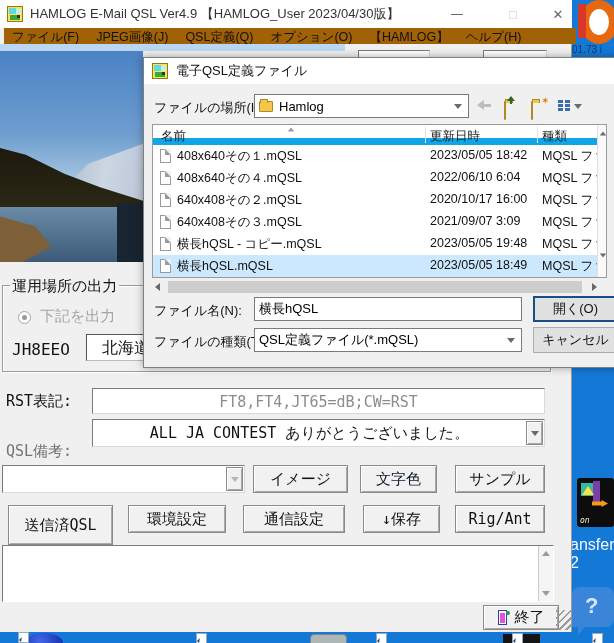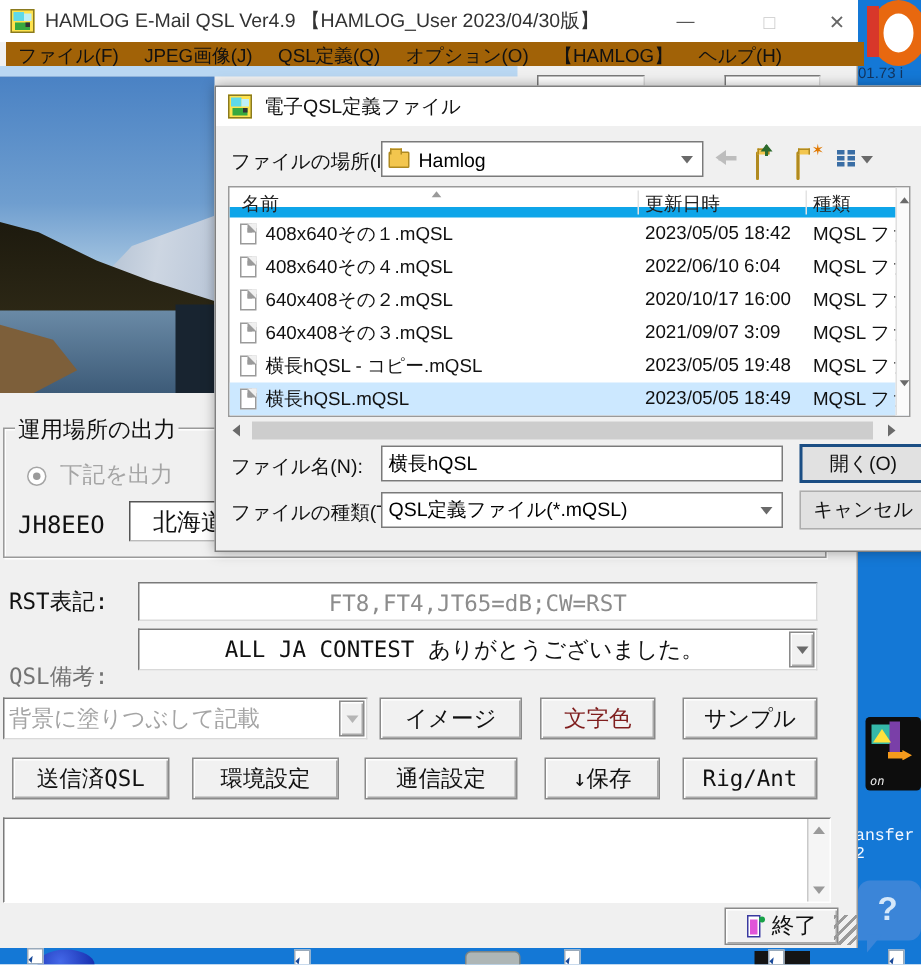--- a/index.html
+++ b/index.html
@@ -14,21 +14,21 @@
   .appicon .c2 { right:1px; top:2px; width:5px; height:5px; background:#bff0f8; }
   .appicon .c3 { left:2px; bottom:1px; width:10px; height:5px; background:#37a93f; }
   .appicon .c4 { right:2px; bottom:3px; width:3px; height:3px; background:#333; }
 
   .pix { font-family:"DejaVu Sans Mono", monospace;text-align:center; }
 
   .btn3d { background:#f1f1f1; border:1px solid #8a8a8a;
            box-shadow: inset 1px 1px 0 #ffffff, inset -1px -1px 0 #a9a9a9;
            color:#111; text-align:center; font-family:"DejaVu Sans Mono", monospace; font-size:15px;
            display:flex; align-items:center; justify-content:center; cursor:default; }
-  .btn3d.disabled { color:#7f1d1d; }
+  .btn3d.disabled { color:#0f172a; }
 
   .sunk { background:#ffffff; border:1px solid; border-color:#7a7a7a #d9d9d9 #d9d9d9 #7a7a7a; }
 
   .w10input { background:#fff; border:1px solid #7a7a7a; font-size:13px; padding:2px 4px; }
   .w10btn { background:#e1e1e1; border:1px solid #adadad; font-size:13px; color:#111;
             display:flex; align-items:center; justify-content:center; }
   .w10btn.default { border:2px solid #1b4e84; }
 
   .tri-up    { width:0; height:0; border-left:4px solid transparent; border-right:4px solid transparent; border-bottom:5px solid #6a6a6a; }
   .tri-down  { width:0; height:0; border-left:4px solid transparent; border-right:4px solid transparent; border-top:5px solid #6a6a6a; }
@@ -67,21 +67,21 @@
   </div>
   <div class="abs" style="left:572px;top:44px;width:42px;height:12px;color:#12345e;font-size:10px;">01.73 i</div>
 
   <div class="abs" style="left:577px;top:478px;width:37px;height:49px;background:#0d0d0d;border-radius:3px;">
     <div class="abs" style="left:4px;top:5px;width:13px;height:13px;background:#35b8a8;"></div>
     <div class="abs" style="left:16px;top:3px;width:7px;height:22px;background:#7a3fa8;"></div>
     <div class="abs" style="left:5px;top:8px;width:0;height:0;border-left:6px solid transparent;border-right:6px solid transparent;border-bottom:9px solid #ffe23d;"></div>
     <div class="abs" style="left:15px;top:22px;width:16px;height:7px;background:#f49a1c;clip-path:polygon(0 20%,60% 20%,60% 0,100% 50%,60% 100%,60% 80%,0 80%);"></div>
     <div class="abs pix" style="left:3px;bottom:2px;color:#eee;font-size:8px;font-style:italic;">on</div>
   </div>
-  <div class="abs" style="left:570px;top:552px;width:44px;height:12px;color:#f4f8ff;font-size:11px;font-family:Liberation Mono, monospace;">ansfer 2</div>
+  <div class="abs" style="left:570px;top:536px;width:44px;height:12px;color:#f4f8ff;font-size:16px;">ansfer 2</div>
 
   <div class="abs" style="left:572px;top:587px;width:42px;height:50px;">
     <div class="abs" style="left:0;top:0;width:42px;height:40px;background:#3b85d8;border-radius:8px 8px 8px 0;"></div>
     <div class="abs" style="left:6px;top:36px;width:0;height:0;border-left:10px solid #3b85d8;border-bottom:12px solid transparent;"></div>
     <div class="abs" style="left:13px;top:6px;color:#d5e8fa;font-size:22px;font-weight:bold;">?</div>
   </div>
 
   <div class="abs" style="left:25px;top:633px;width:38px;height:20px;border-radius:50%;background:radial-gradient(circle at 40% 40%,#4468e8,#1028a8);"></div>
   <div class="abs" style="left:310px;top:634px;width:37px;height:18px;border-radius:4px 4px 0 0;background:#aeb6b6;border:1px solid #7d8585;"></div>
   <div class="abs" style="left:503px;top:634px;width:37px;height:18px;background:#141414;"></div>
@@ -141,30 +141,29 @@
 
     <div class="abs pix" style="left:6px;top:442px;font-size:15px;color:#737373;">QSL備考:</div>
     <div class="abs sunk" style="left:92px;top:419px;width:453px;height:28px;">
       <div class="abs pix" style="left:4px;top:4px;font-size:15px;color:#111;white-space:nowrap;overflow:hidden;width:425px;">ALL JA CONTEST ありがとうございました。</div>
       <div class="abs btn3d" style="right:1px;top:1px;width:17px;height:24px;">
           <span class="tri-down"></span>
         </div>
     </div>
 
     <div class="abs sunk" style="left:2px;top:465px;width:243px;height:28px;">
-      <div class="abs pix" style="left:3px;top:4px;font-size:15px;color:#a5a5a5;white-space:nowrap;">背景に塗りつぶして記載</div>
       <div class="abs btn3d" style="right:1px;top:1px;width:17px;height:24px;">
           <span class="tri-down" style="border-top-color:#b5b5b5;"></span>
         </div>
     </div>
     <div class="abs btn3d" style="left:253px;top:465px;width:95px;height:28px;">イメージ</div>
     <div class="abs btn3d disabled" style="left:360px;top:465px;width:77px;height:28px;">文字色</div>
     <div class="abs btn3d" style="left:455px;top:465px;width:90px;height:28px;">サンプル</div>
 
-    <div class="abs btn3d" style="left:8px;top:505px;width:105px;height:28px;">送信済QSL</div>
+    <div class="abs btn3d" style="left:8px;top:505px;width:105px;height:40px;">送信済QSL</div>
     <div class="abs btn3d" style="left:128px;top:505px;width:98px;height:28px;">環境設定</div>
     <div class="abs btn3d" style="left:243px;top:505px;width:102px;height:28px;">通信設定</div>
     <div class="abs btn3d" style="left:363px;top:505px;width:77px;height:28px;">↓保存</div>
     <div class="abs btn3d" style="left:455px;top:505px;width:90px;height:28px;">Rig/Ant</div>
 
     <div class="abs sunk" style="left:2px;top:545px;width:552px;height:57px;border-color:#7a7a7a #fff #fff #7a7a7a;"></div>
     <div class="abs" style="left:538px;top:546px;width:15px;height:55px;background:#f5f5f5;border-left:1px solid #c9c9c9;">
       <div class="tri-up abs" style="left:3px;top:5px;border-bottom-color:#9a9a9a;"></div>
       <div class="tri-down abs" style="left:3px;bottom:5px;border-top-color:#9a9a9a;"></div>
     </div>

